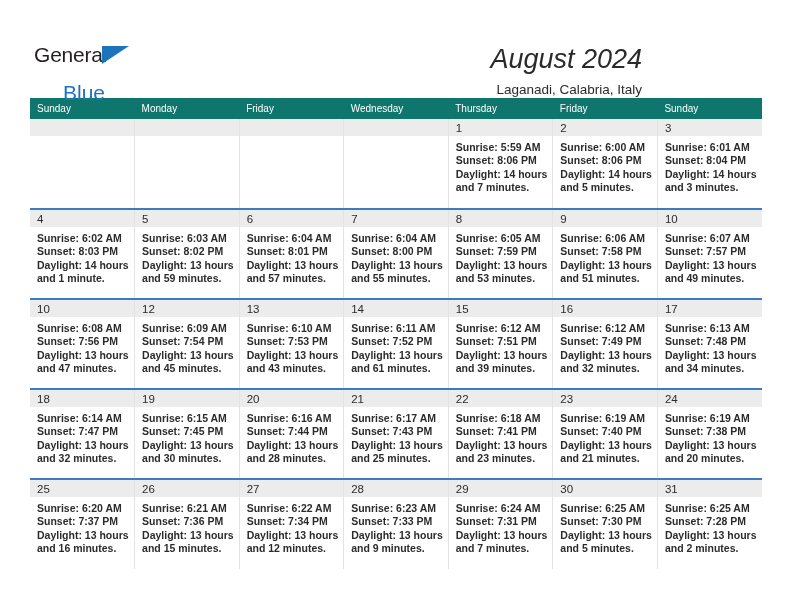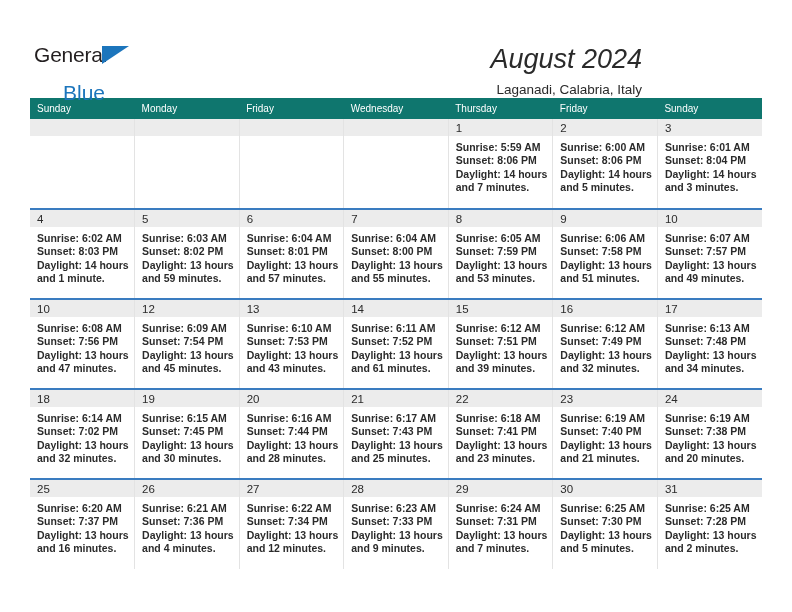--- a/index.html
+++ b/index.html
@@ -359,21 +359,21 @@
             <div>and 34 minutes.</div>
           </div>
         </td>
       </tr>
 
       <tr class="weekrow">
         <td>
           <div class="daynum">18</div>
           <div class="cell-body">
             <div>Sunrise: 6:14 AM</div>
-            <div>Sunset: 7:02 PM</div>
+            <div>Sunset: 7:47 PM</div>
             <div>Daylight: 13 hours</div>
             <div>and 32 minutes.</div>
           </div>
         </td>
         <td>
           <div class="daynum">19</div>
           <div class="cell-body">
             <div>Sunrise: 6:15 AM</div>
             <div>Sunset: 7:45 PM</div>
             <div>Daylight: 13 hours</div>
@@ -436,21 +436,21 @@
             <div>Daylight: 13 hours</div>
             <div>and 16 minutes.</div>
           </div>
         </td>
         <td>
           <div class="daynum">26</div>
           <div class="cell-body">
             <div>Sunrise: 6:21 AM</div>
             <div>Sunset: 7:36 PM</div>
             <div>Daylight: 13 hours</div>
-            <div>and 4 minutes.</div>
+            <div>and 15 minutes.</div>
           </div>
         </td>
         <td>
           <div class="daynum">27</div>
           <div class="cell-body">
             <div>Sunrise: 6:22 AM</div>
             <div>Sunset: 7:34 PM</div>
             <div>Daylight: 13 hours</div>
             <div>and 12 minutes.</div>
           </div>

